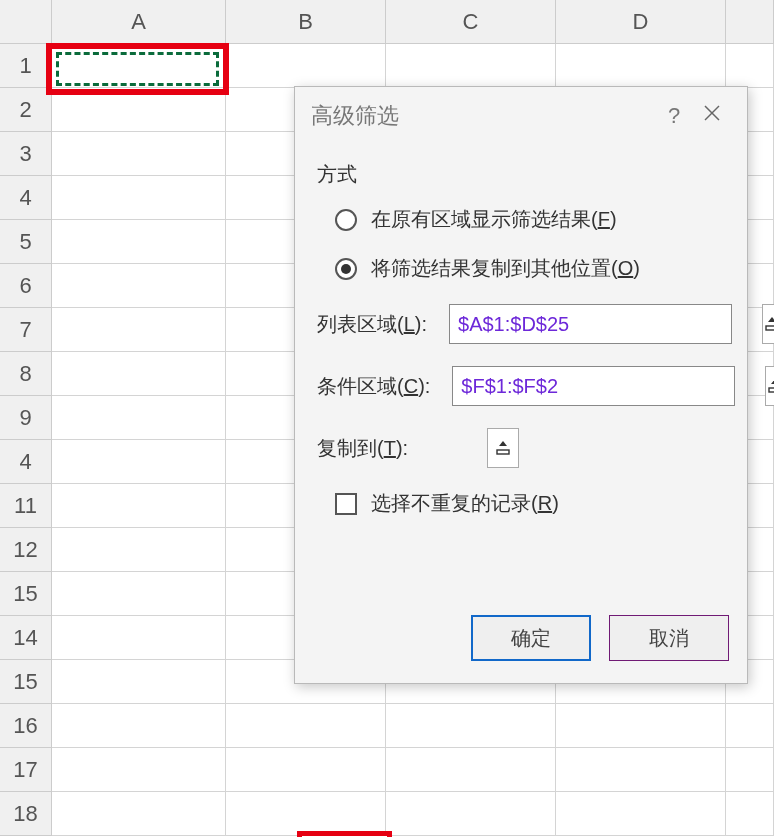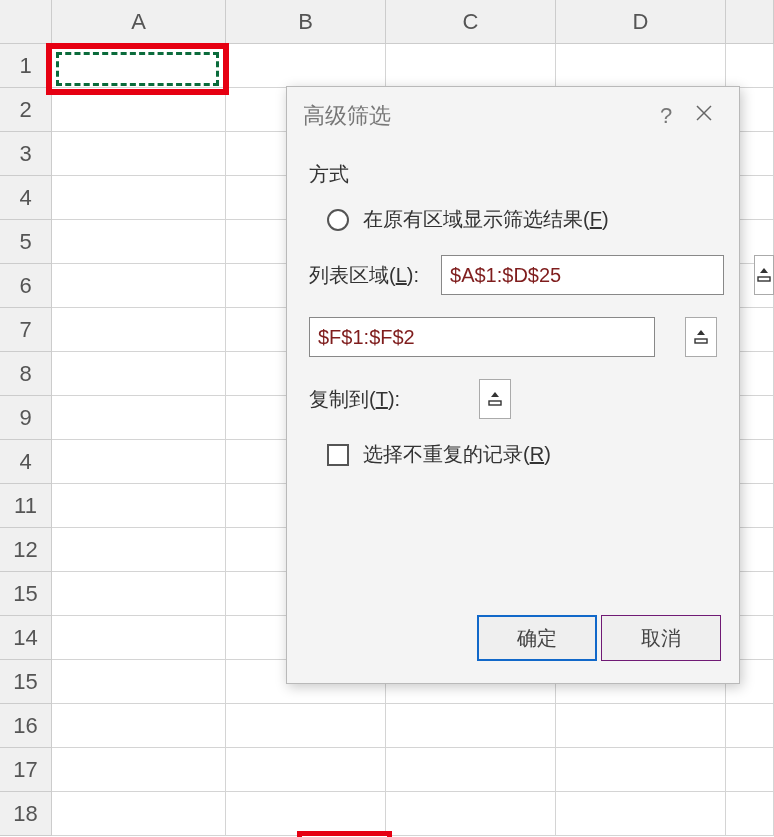--- a/index.html
+++ b/index.html
@@ -51,21 +51,21 @@
       pointer-events:none;
     }
     
     .red-box-bottom {
       position:absolute; left: 297px; bottom: -9px; width: 95px; height: 15px; border: 5px solid #e60012; border-bottom:none;
     }
 
     
     .dialog {
       position:absolute;
-      top: 86px; left: 286px;
+      top: 86px; left: 294px;
       width: 454px; height: 598px;
       background: #f4f4f4;
       border: 1px solid #b9b9b9;
       box-shadow: 2px 3px 12px rgba(0,0,0,.22);
     }
     .dlg-title {
       height: 58px; display:flex; align-items:center; padding: 0 16px;
       font-size: 22px; color:#777;
     }
     .dlg-title .spacer { flex:1; }
@@ -81,33 +81,33 @@
     .radio {
       width: 22px; height:22px; border:2px solid #555; border-radius:50%; margin-right:14px;
       display:inline-flex; align-items:center; justify-content:center; background:#fff; cursor:pointer;
     }
     .radio.checked::after { content:""; width:10px; height:10px; background:#333; border-radius:50%; }
 
     .field-row { display:flex; align-items:center; margin: 8px 0 22px 0; gap: 22px; }
     .field-label { width: 140px; white-space:nowrap; }
     .field-input {
       flex:1; height: 40px; background:#fff; border:1px solid #888;
-      font-size:20px; padding: 0 8px; font-family:inherit; color:#7f1d1d;
+      font-size:20px; padding: 0 8px; font-family:inherit; color:#6d28d9;
     }
     .field-input.red { border:5px solid #e60012; padding:0 6px; font-size:21px; }
     .range-btn {
       width: 32px; height:40px; margin-left:8px; background:#fff; border:1px solid #aaa;
       display:flex; align-items:center; justify-content:center; cursor:pointer;
     }
     .range-btn svg { width:18px; height:18px; }
 
     .check-row { display:flex; align-items:center; margin: 20px 0 0 18px; }
     .checkbox { width:22px; height:22px; border:2px solid #555; margin-right:14px; background:#fff; cursor:pointer;}
 
-    .dlg-buttons { position:absolute; right: 18px; bottom: 22px; display:flex; gap: 4px; }
+    .dlg-buttons { position:absolute; right: 18px; bottom: 22px; display:flex; gap: 18px; }
     .btn {
       width: 120px; height: 46px; background:#efefef; border:1px solid #701a75;
       display:flex; align-items:center; justify-content:center; font-size:20px; cursor:pointer;
     }
     .btn.primary { border:2px solid #1168c9; }
 
     .underline { text-decoration: underline; }
   </style>
 </head>
 <body>
@@ -285,33 +285,38 @@
         </svg>
     </span>
   </div>
   <div class="dlg-body">
     <div class="section-label">方式</div>
 
     <div class="radio-row">
       <span class="radio"></span>
       <span><span>在原有区域显示筛选结果(</span><span class="underline">F</span><span>)</span></span>
     </div>
+    <div class="radio-row">
+      <span class="radio checked"></span>
+      <span><span>将筛选结果复制到其他位置(</span><span class="underline">O</span><span>)</span></span>
+    </div>
 
     <div class="field-row">
       <span class="field-label"><span>列表区域(</span><span class="underline">L</span><span>):</span></span>
       <input class="field-input" value="$A$1:$D$25" style="">
       <span class="range-btn">
         <svg viewBox="0 0 18 18">
             <path d="M9 2 L5 7 L13 7 Z" fill="#333"></path>
             <rect x="3" y="11" width="12" height="4" fill="none" stroke="#333" stroke-width="1.4"></rect>
           </svg>
       </span>
     </div>
 
     <div class="field-row">
+      <span class="field-label"><span>条件区域(</span><span class="underline">C</span><span>):</span></span>
       <input class="field-input" value="$F$1:$F$2" style="">
       <span class="range-btn">
         <svg viewBox="0 0 18 18">
             <path d="M9 2 L5 7 L13 7 Z" fill="#333"></path>
             <rect x="3" y="11" width="12" height="4" fill="none" stroke="#333" stroke-width="1.4"></rect>
           </svg>
       </span>
     </div>
 
     <div class="field-row">

